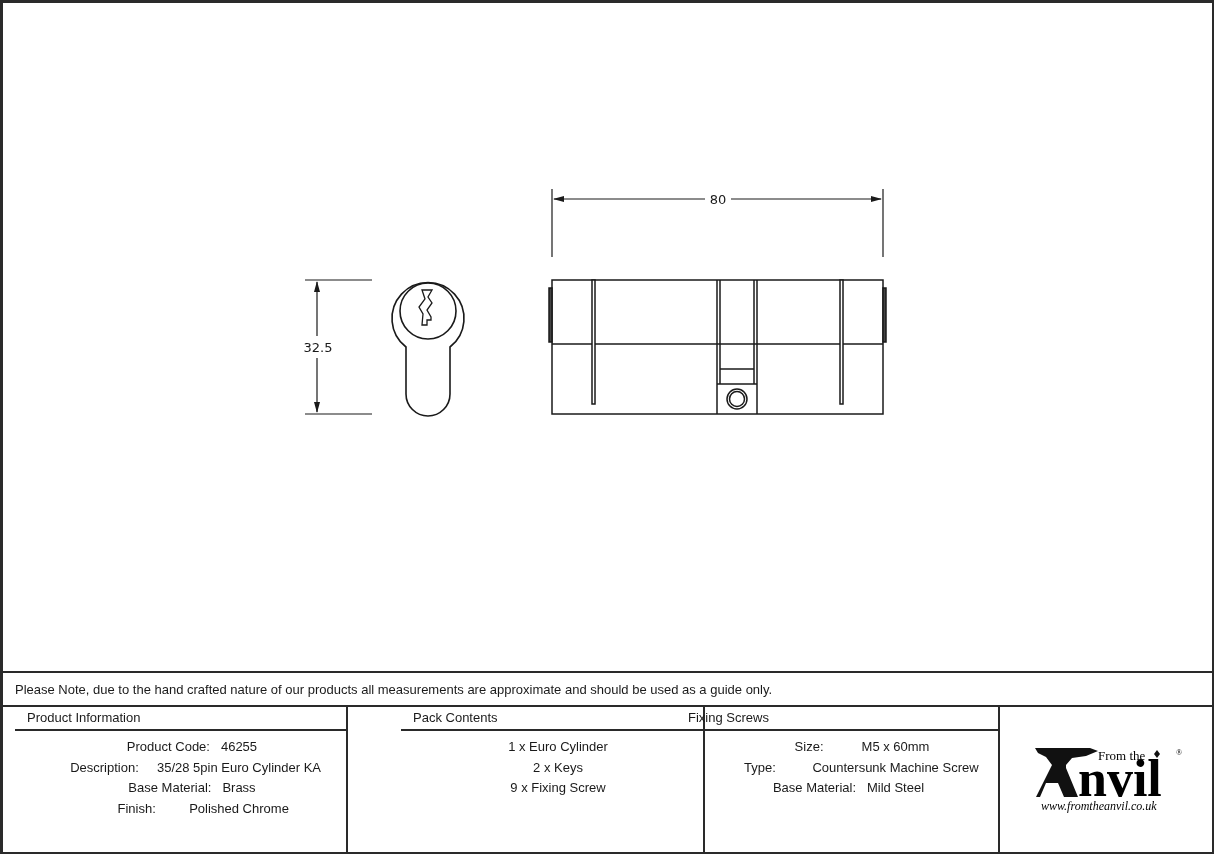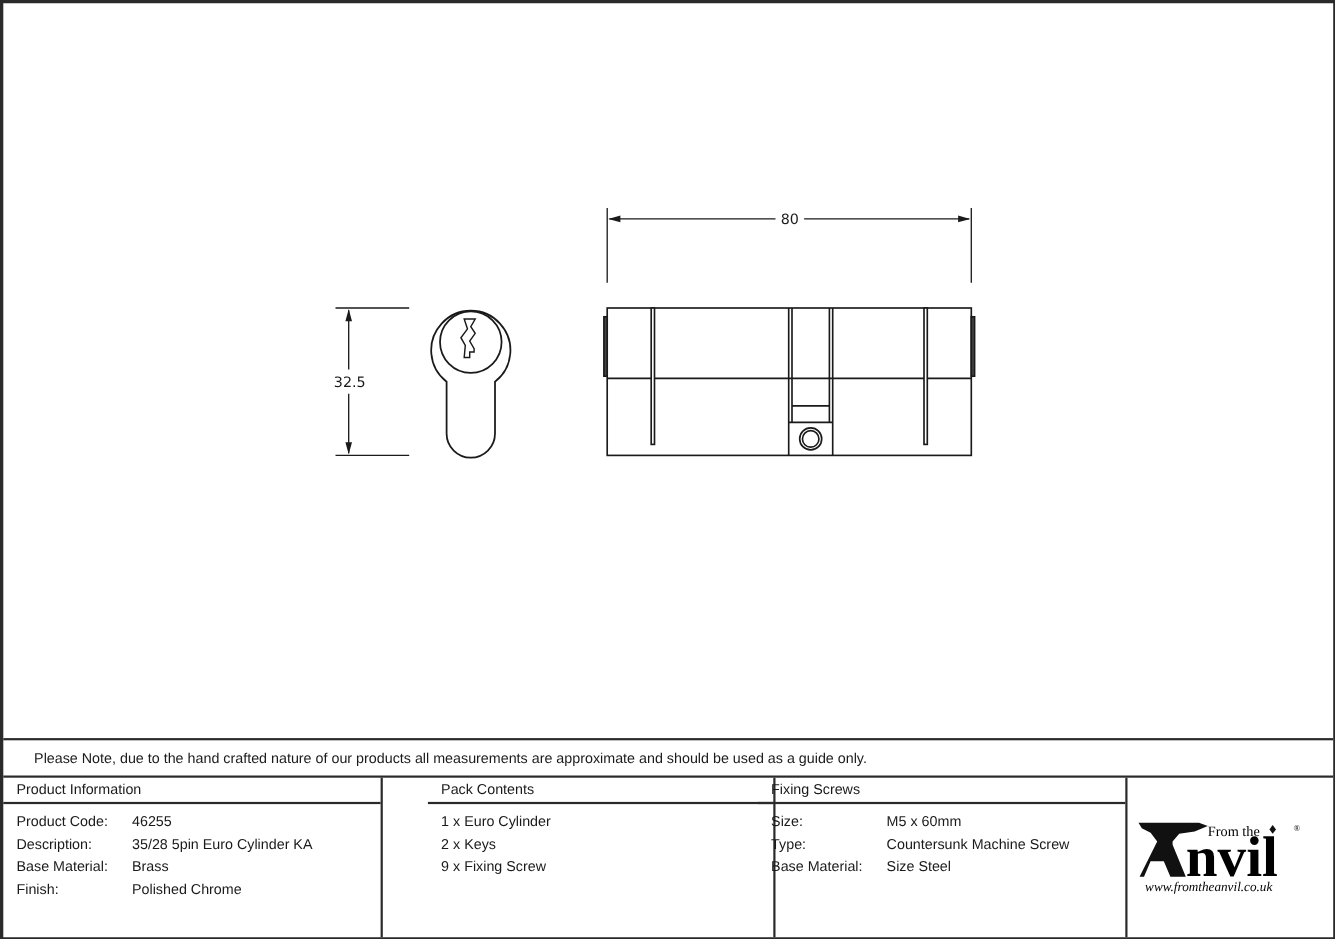--- a/index.html
+++ b/index.html
@@ -5,27 +5,27 @@
     html, body { margin: 0; padding: 0; background: #ffffff; }
     body { width: 1214px; height: 854px; position: relative; overflow: hidden;
            font-family: "Liberation Sans", sans-serif; color: #1a1a1a; }
     .frame { position: absolute; left: 0; top: 0; width: 1214px; height: 854px;
              box-sizing: border-box; border-left: 3px solid #2a2a2a; border-top: 3px solid #2a2a2a;
              border-right: 2px solid #2a2a2a; border-bottom: 2px solid #2a2a2a; }
     svg.drawing { position: absolute; left: 0; top: 0; }
     .dim-text { font-family: "DejaVu Sans", sans-serif; font-size: 13px; fill: #1a1a1a; }
     .note { position: absolute; left: 3px; top: 671px; width: 1209px; height: 36px;
             border-top: 2px solid #2a2a2a; border-bottom: 2px solid #2a2a2a; box-sizing: border-box;
-            font-size: 13px; line-height: 34px; padding-left: 28px; }
+            font-size: 13px; line-height: 34px; padding-left: 12px; }
     .table { position: absolute; left: 3px; top: 707px; width: 1209px; height: 145px; }
-    .col { position: absolute; top: 0; height: 145px; box-sizing: border-box; border-right: 2px solid #2a2a2a; }
+    .col { position: absolute; top: 0; height: 145px; box-sizing: border-box; border-right: 2px solid #2a2a2a; padding-left: 12px; }
     .col-head { height: 24px; border-bottom: 2px solid #2a2a2a; box-sizing: border-box;
                 font-size: 13px; line-height: 22px; padding-left: 12px; }
     .col-body { padding: 6px 0 0 12px; font-size: 13px; }
-    .row { height: 20.5px; line-height: 20.5px; white-space: nowrap; }
+    .row { height: 20.5px; line-height: 20.5px; white-space: nowrap; text-align: center; }
     .row .k { display: inline-block; width: 105px; }
     .logo-cell { position: absolute; left: 997px; top: 0; width: 212px; height: 107px; }
     .logo-from { font-family: "Liberation Serif", serif; font-size: 13px; }
     .logo-anvil { font-family: "Liberation Serif", serif; font-size: 52px; font-weight: bold; }
     .logo-url { font-family: "Liberation Serif", serif; font-style: italic; font-size: 12px; }
   </style>
 </head>
 <body>
 
 <div class="frame"></div>
@@ -95,26 +95,26 @@
     </div>
   </div>
   <div class="col" style="left:345px; width:316px;margin-left:41px;">
     <div class="col-head">Pack Contents</div>
     <div class="col-body">
       <div class="row">1 x Euro Cylinder</div>
       <div class="row">2 x Keys</div>
       <div class="row">9 x Fixing Screw</div>
     </div>
   </div>
-  <div class="col" style="left:686px; width:336px;">
+  <div class="col" style="left:661px; width:336px;">
     <div class="col-head">Fixing Screws</div>
     <div class="col-body">
       <div class="row"><span class="k">Size:</span><span>M5 x 60mm</span></div>
       <div class="row"><span class="k">Type:</span><span>Countersunk Machine Screw</span></div>
-      <div class="row"><span class="k">Base Material:</span><span>Size Steel</span></div>
+      <div class="row"><span class="k">Base Material:</span><span>Mild Steel</span></div>
     </div>
   </div>
   <div class="logo-cell">
     <svg width="212" height="145" viewBox="0 0 212 145">
       <g>
         <path d="M 35,41 L 90,41 L 98,44 L 86,49 L 72,51 L 66,58 L 66,61 L 78,90 L 64,90 L 58,76 L 46,76 L 40,90 L 36,90 L 52,58 L 46,50 L 38,46 Z" fill="#111"></path>
       </g>
       <text class="logo-from" x="98" y="53">From the</text>
       <polygon points="157,43 160,47 157,51 154,47" fill="#111"></polygon>
       <text class="logo-anvil" x="78" y="89">nvil</text>

